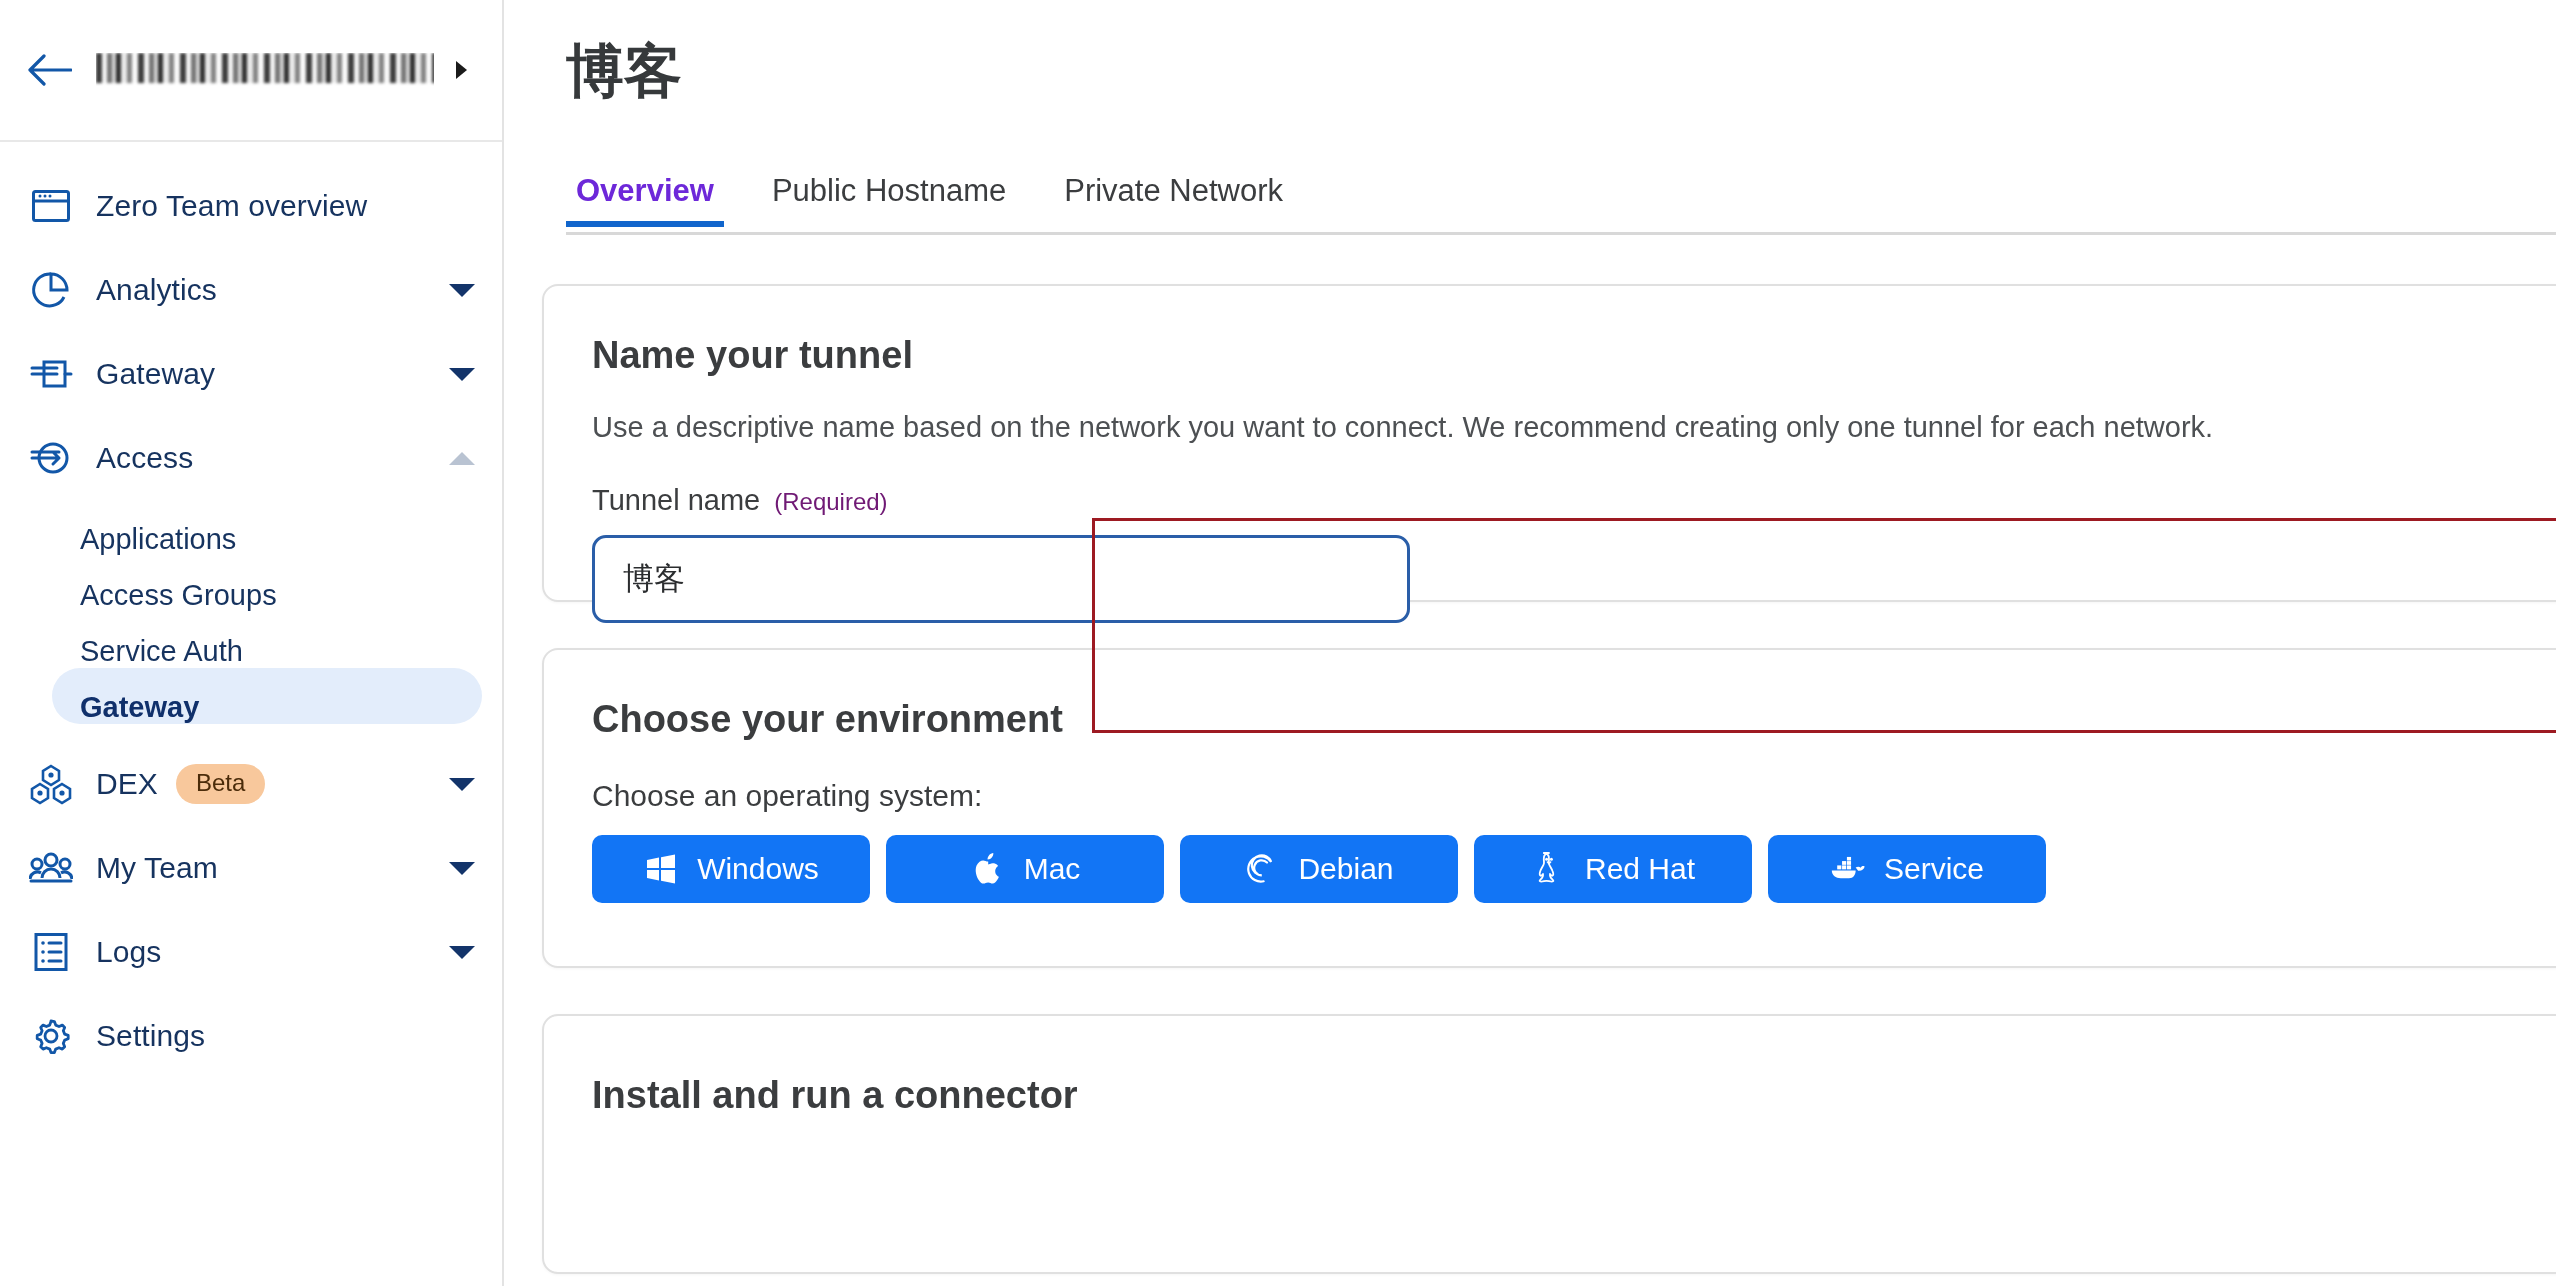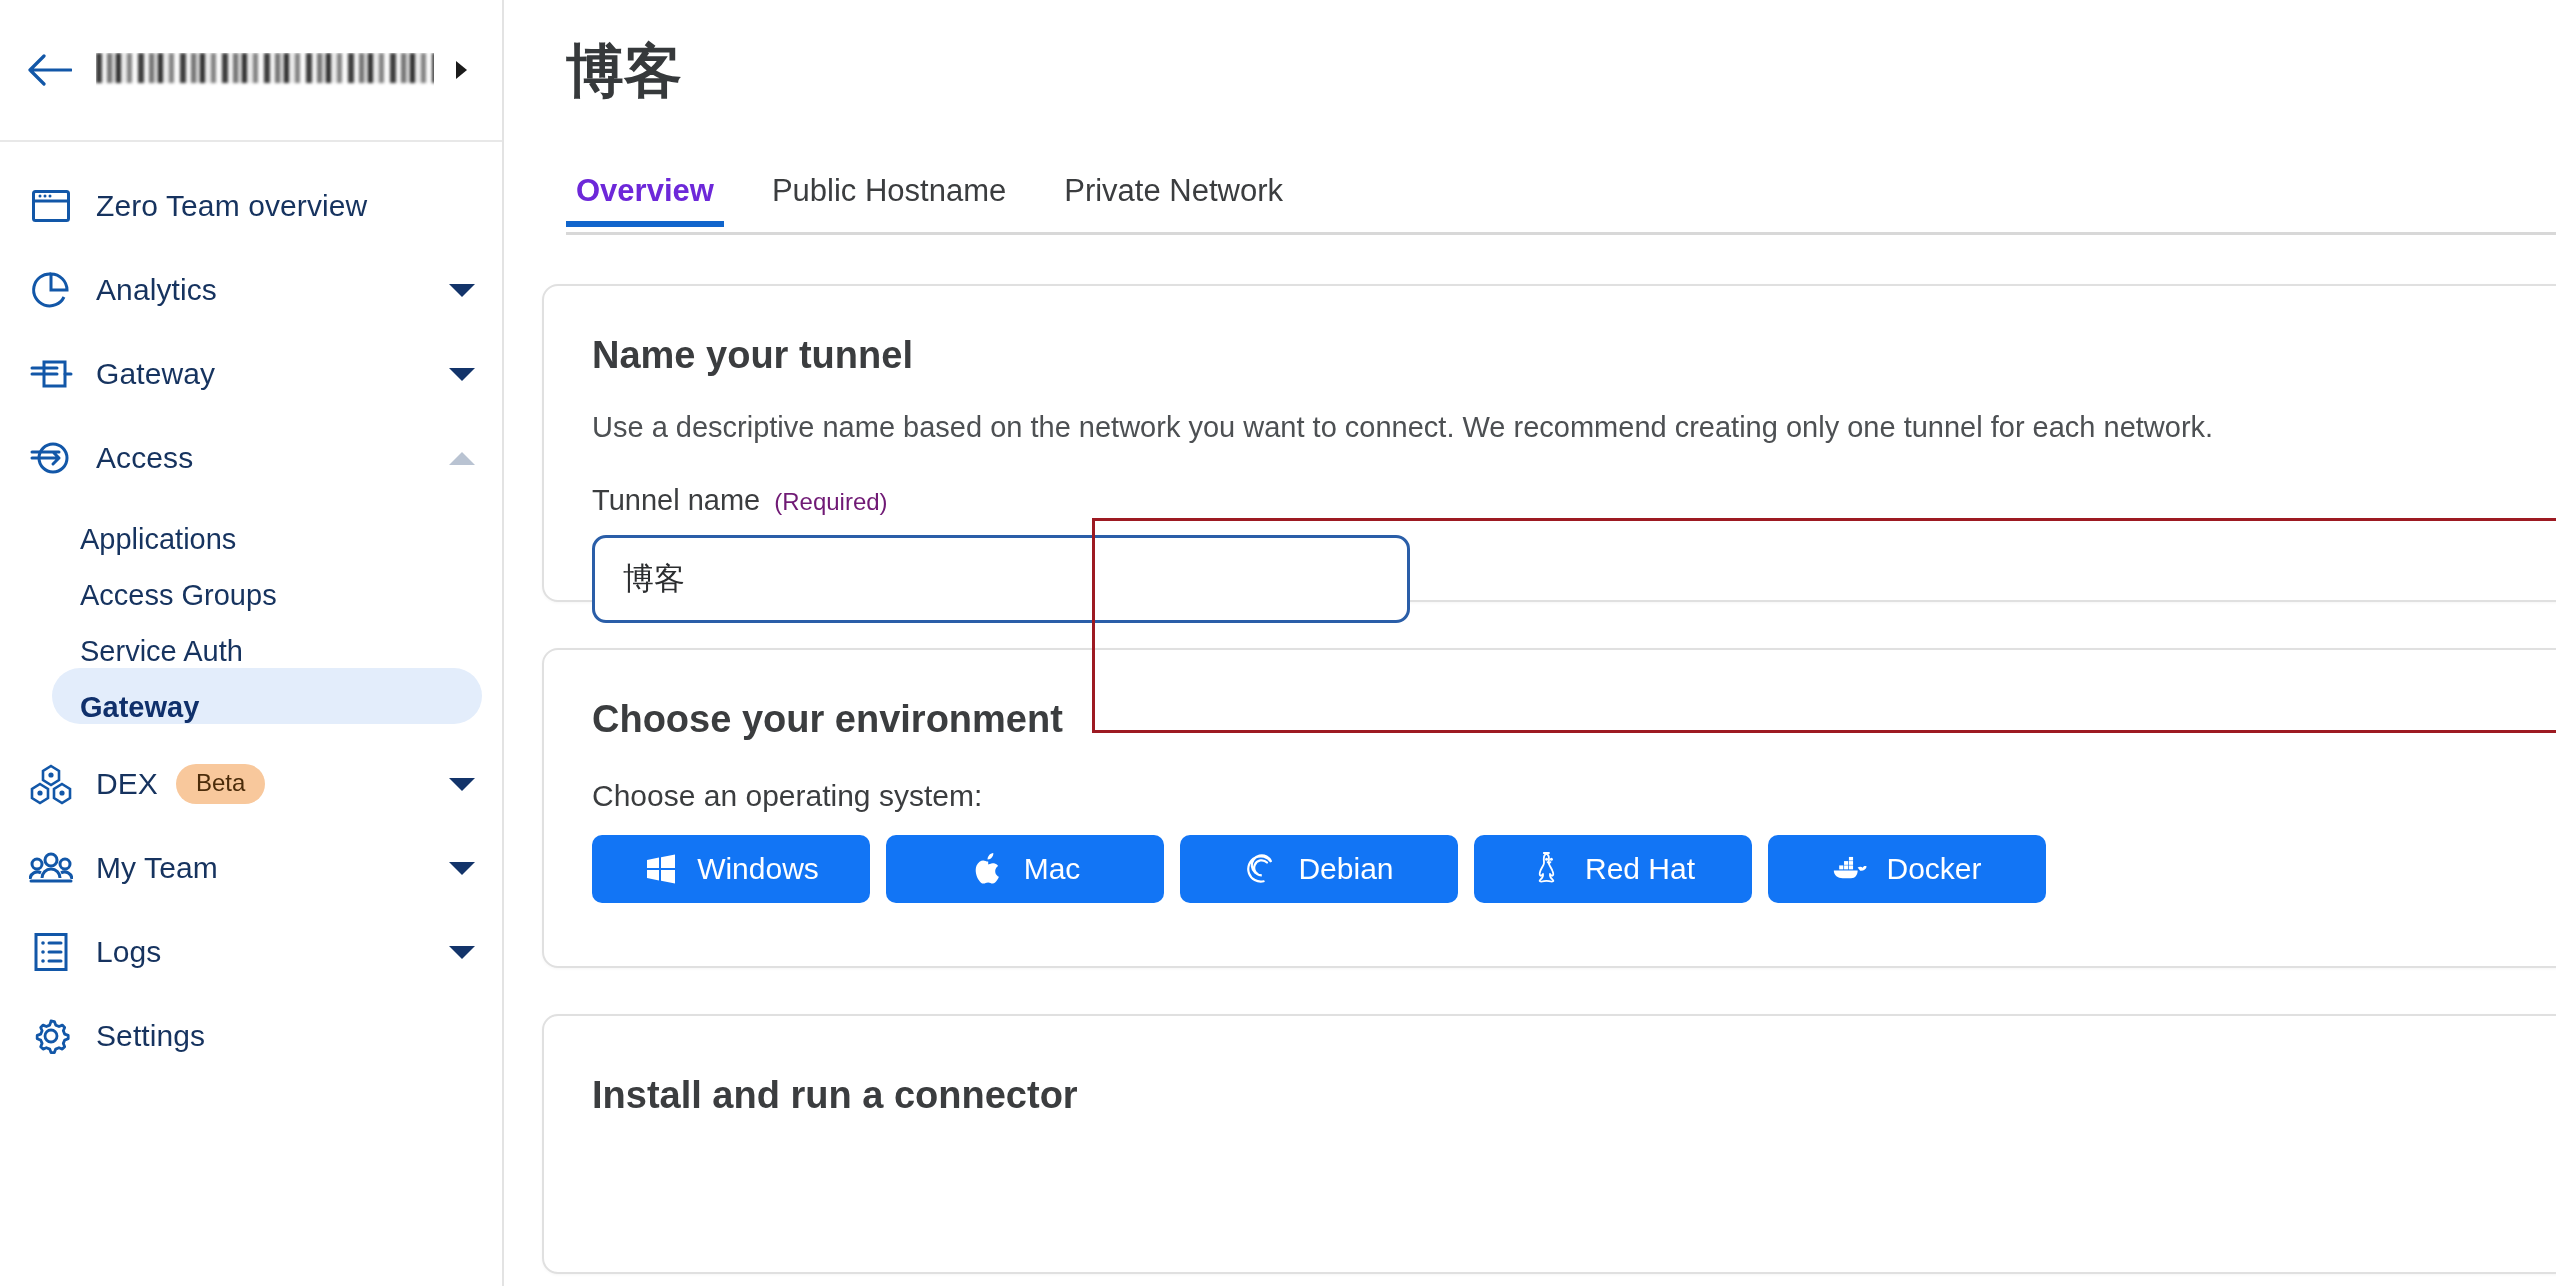--- a/index.html
+++ b/index.html
@@ -583,21 +583,21 @@
                 <rect x="8" y="11" width="4.6" height="4.4" fill="#ffffff"></rect>
                 <rect x="13.4" y="11" width="4.6" height="4.4" fill="#ffffff"></rect>
                 <rect x="18.8" y="11" width="4.6" height="4.4" fill="#ffffff"></rect>
                 <rect x="13.4" y="6.2" width="4.6" height="4.2" fill="#ffffff"></rect>
                 <rect x="18.8" y="6.2" width="4.6" height="4.2" fill="#ffffff"></rect>
                 <rect x="18.8" y="1.6" width="4.6" height="4" fill="#ffffff"></rect>
                 <path d="M2 16.6 h26.5 c0 4.8-2.6 8.6-7.4 8.6 h-9.3 C6.5 25.2 2 21.9 2 16.6 z" fill="#ffffff"></path>
                 <path d="M28.5 13.4 c2.4-1.4 4.4-.9 5.6.2 .7-2 3.1-2.2 4.4-1.3 -.5 3.2-3.6 5.2-7.2 4.7" fill="#ffffff"></path>
               </svg>
             </span>
-            <span class="os-name">Docker</span>
+            <span class="os-name">Service</span>
           </div>
 
         </div>
       </div>
 
       <div class="card" id="card-install">
         <div class="card-title" style="margin-top:58px">Install and run a connector</div>
       </div>
 
     </div>

